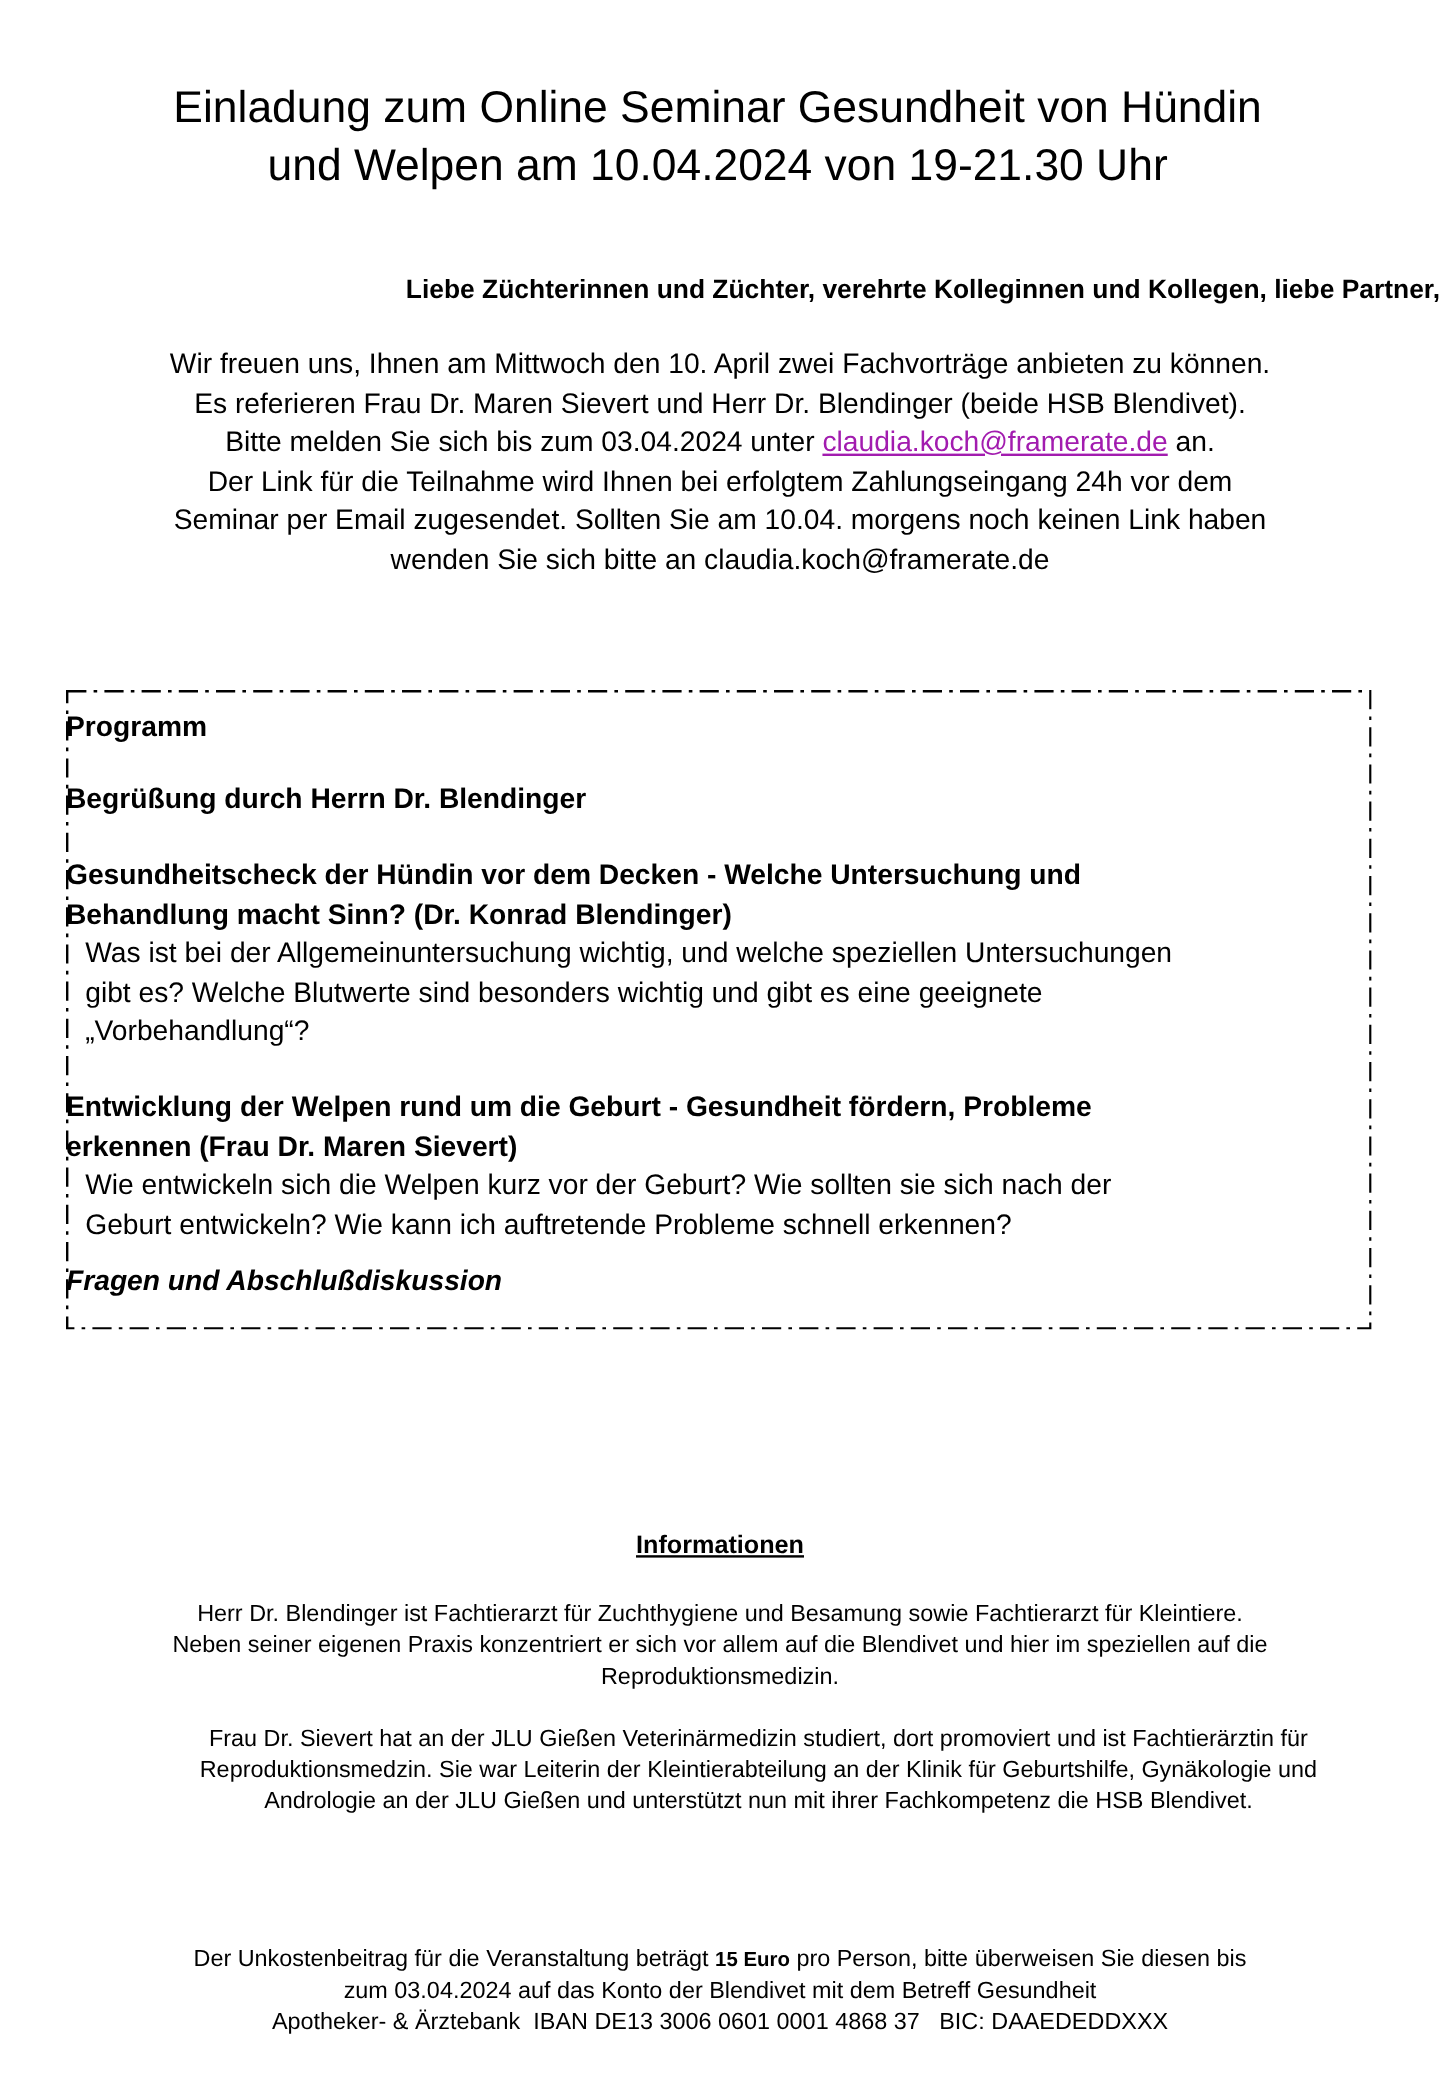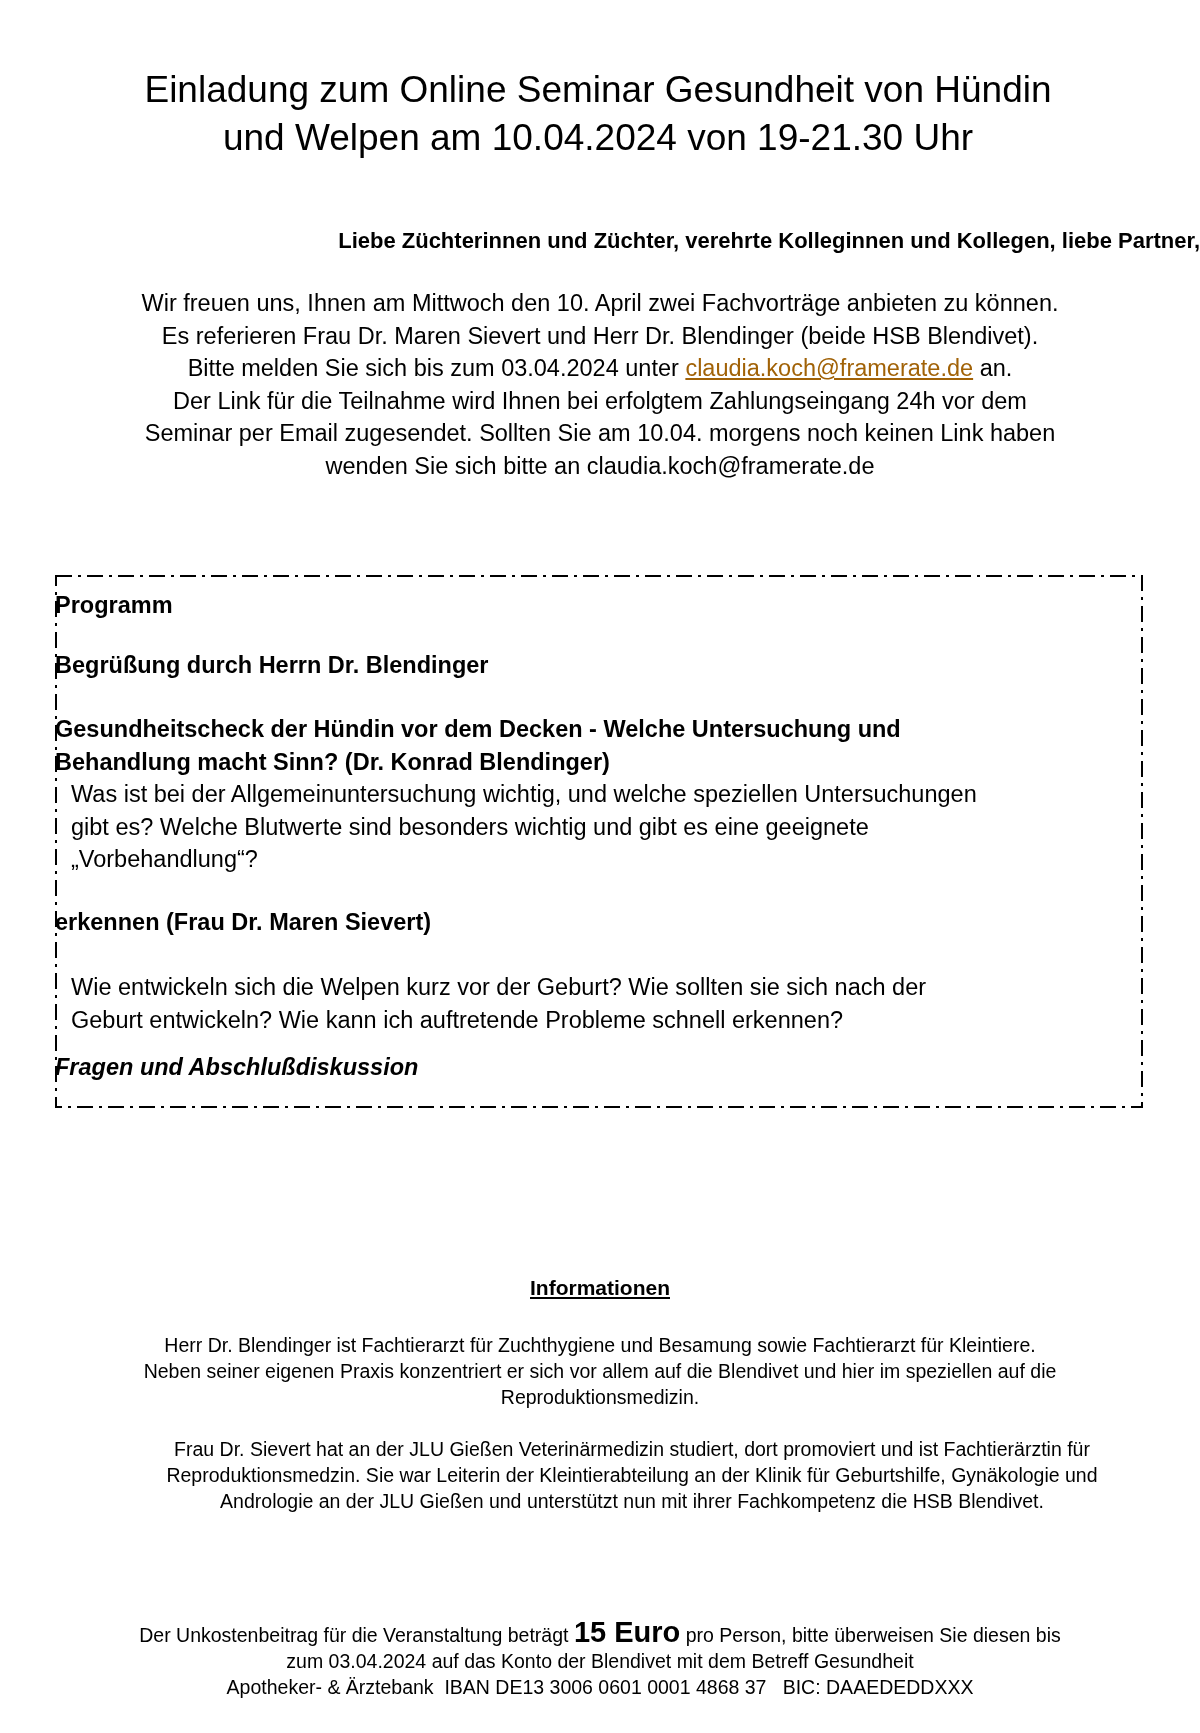--- a/index.html
+++ b/index.html
@@ -13,21 +13,21 @@
   }
   .greeting {
     position: absolute; left: 0; width: 1200px; top: 226px;
     font-size: 22px; line-height: 30px; font-weight: bold; text-align: right;
   }
   .intro {
     position: absolute; left: 0; width: 1200px; top: 287px;
     font-size: 23.5px; line-height: 32.5px; text-align: center;
   }
   .intro .line { display: block; white-space: nowrap; }
-  .link { color: #a16207; text-decoration: underline; }
+  .link { color: #a21caf; text-decoration: underline; }
   .program {
     position: absolute; left: 55px; top: 575px; width: 1088px; height: 533px;
     box-sizing: border-box;
   }
   .program svg.border { position: absolute; left: 0; top: 0; }
   .prog-heading {
     position: absolute; left: 0; width: 1088px; top: 14px;
     font-size: 23.5px; line-height: 32px; font-weight: bold; 
   }
   .prog-item-bold {
@@ -44,21 +44,21 @@
     font-size: 21px; line-height: 28px; font-weight: bold; text-decoration: underline; text-align: center;
   }
   .info-para {
     position: absolute; left: 0; width: 1200px;
     font-size: 19.5px; line-height: 26px; text-align: center;
   }
   .fee {
     position: absolute; left: 0; width: 1200px; top: 1619px;
     font-size: 19.5px; line-height: 26px; text-align: center;
   }
-  .fee b { font-weight: bold; font-size: 29px; }
+  .fee b { font-weight: bold; font-size: 17px; }
 </style>
 </head>
 <body>
 
 <div class="title">
   <span class="line">Einladung zum Online Seminar Gesundheit von Hündin</span>
   <span class="line">und Welpen am 10.04.2024 von 19-21.30 Uhr</span>
 </div>
 
 <div class="greeting">Liebe Züchterinnen und Züchter, verehrte Kolleginnen und Kollegen, liebe Partner,</div>
@@ -84,20 +84,21 @@
     <span class="line">Gesundheitscheck der Hündin vor dem Decken - Welche Untersuchung und</span>
     <span class="line">Behandlung macht Sinn? (Dr. Konrad Blendinger)</span>
   </div>
   <div class="prog-item-text" style="top:203px;">
     <span class="line">Was ist bei der Allgemeinuntersuchung wichtig, und welche speziellen Untersuchungen</span>
     <span class="line">gibt es? Welche Blutwerte sind besonders wichtig und gibt es eine geeignete</span>
     <span class="line">„Vorbehandlung“?</span>
   </div>
 
   <div class="prog-item-bold" style="top:331px;">
+    <span class="line">Entwicklung der Welpen rund um die Geburt - Gesundheit fördern, Probleme</span>
     <span class="line">erkennen (Frau Dr. Maren Sievert)</span>
   </div>
   <div class="prog-item-text" style="top:396px;">
     <span class="line">Wie entwickeln sich die Welpen kurz vor der Geburt? Wie sollten sie sich nach der</span>
     <span class="line">Geburt entwickeln? Wie kann ich auftretende Probleme schnell erkennen?</span>
   </div>
 
   <div class="prog-item-bold" style="top:476px;font-style:italic;">Fragen und Abschlußdiskussion</div>
 </div>
 

